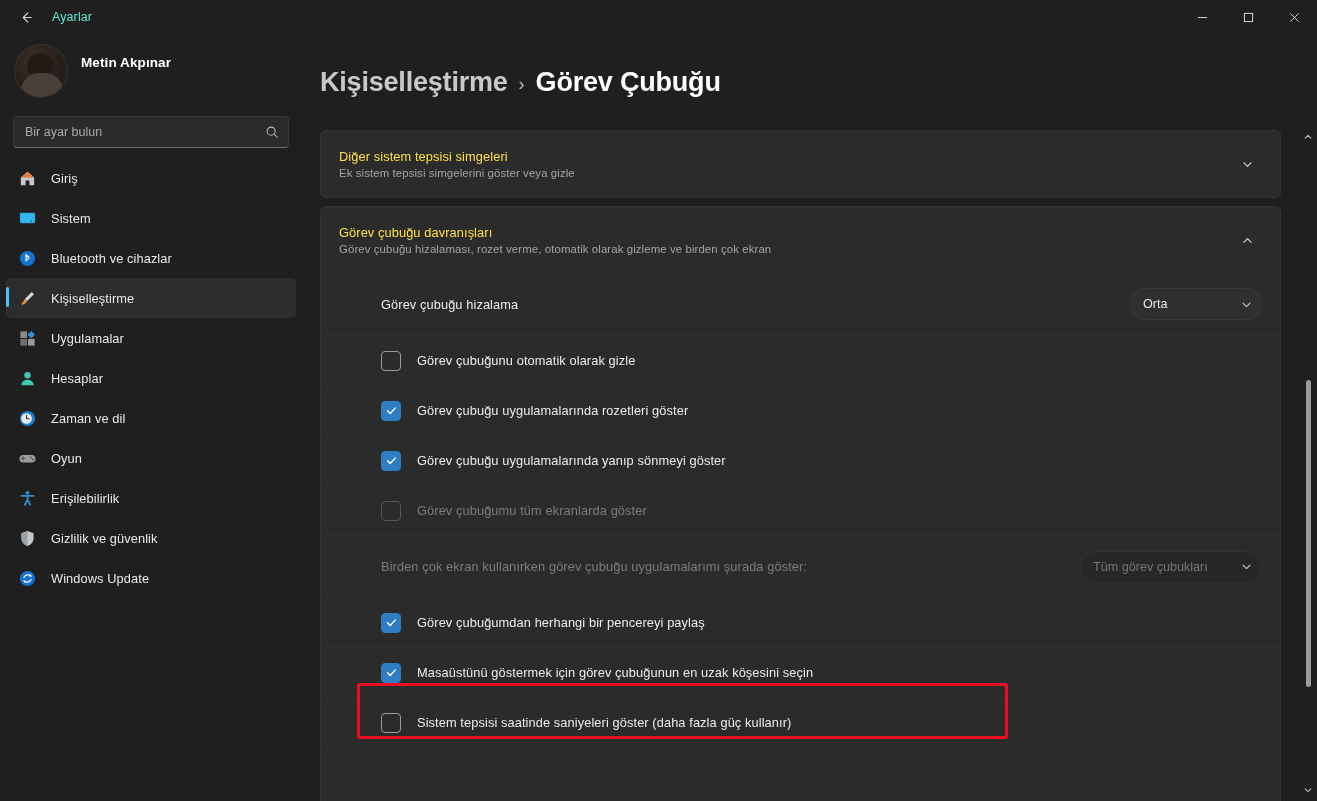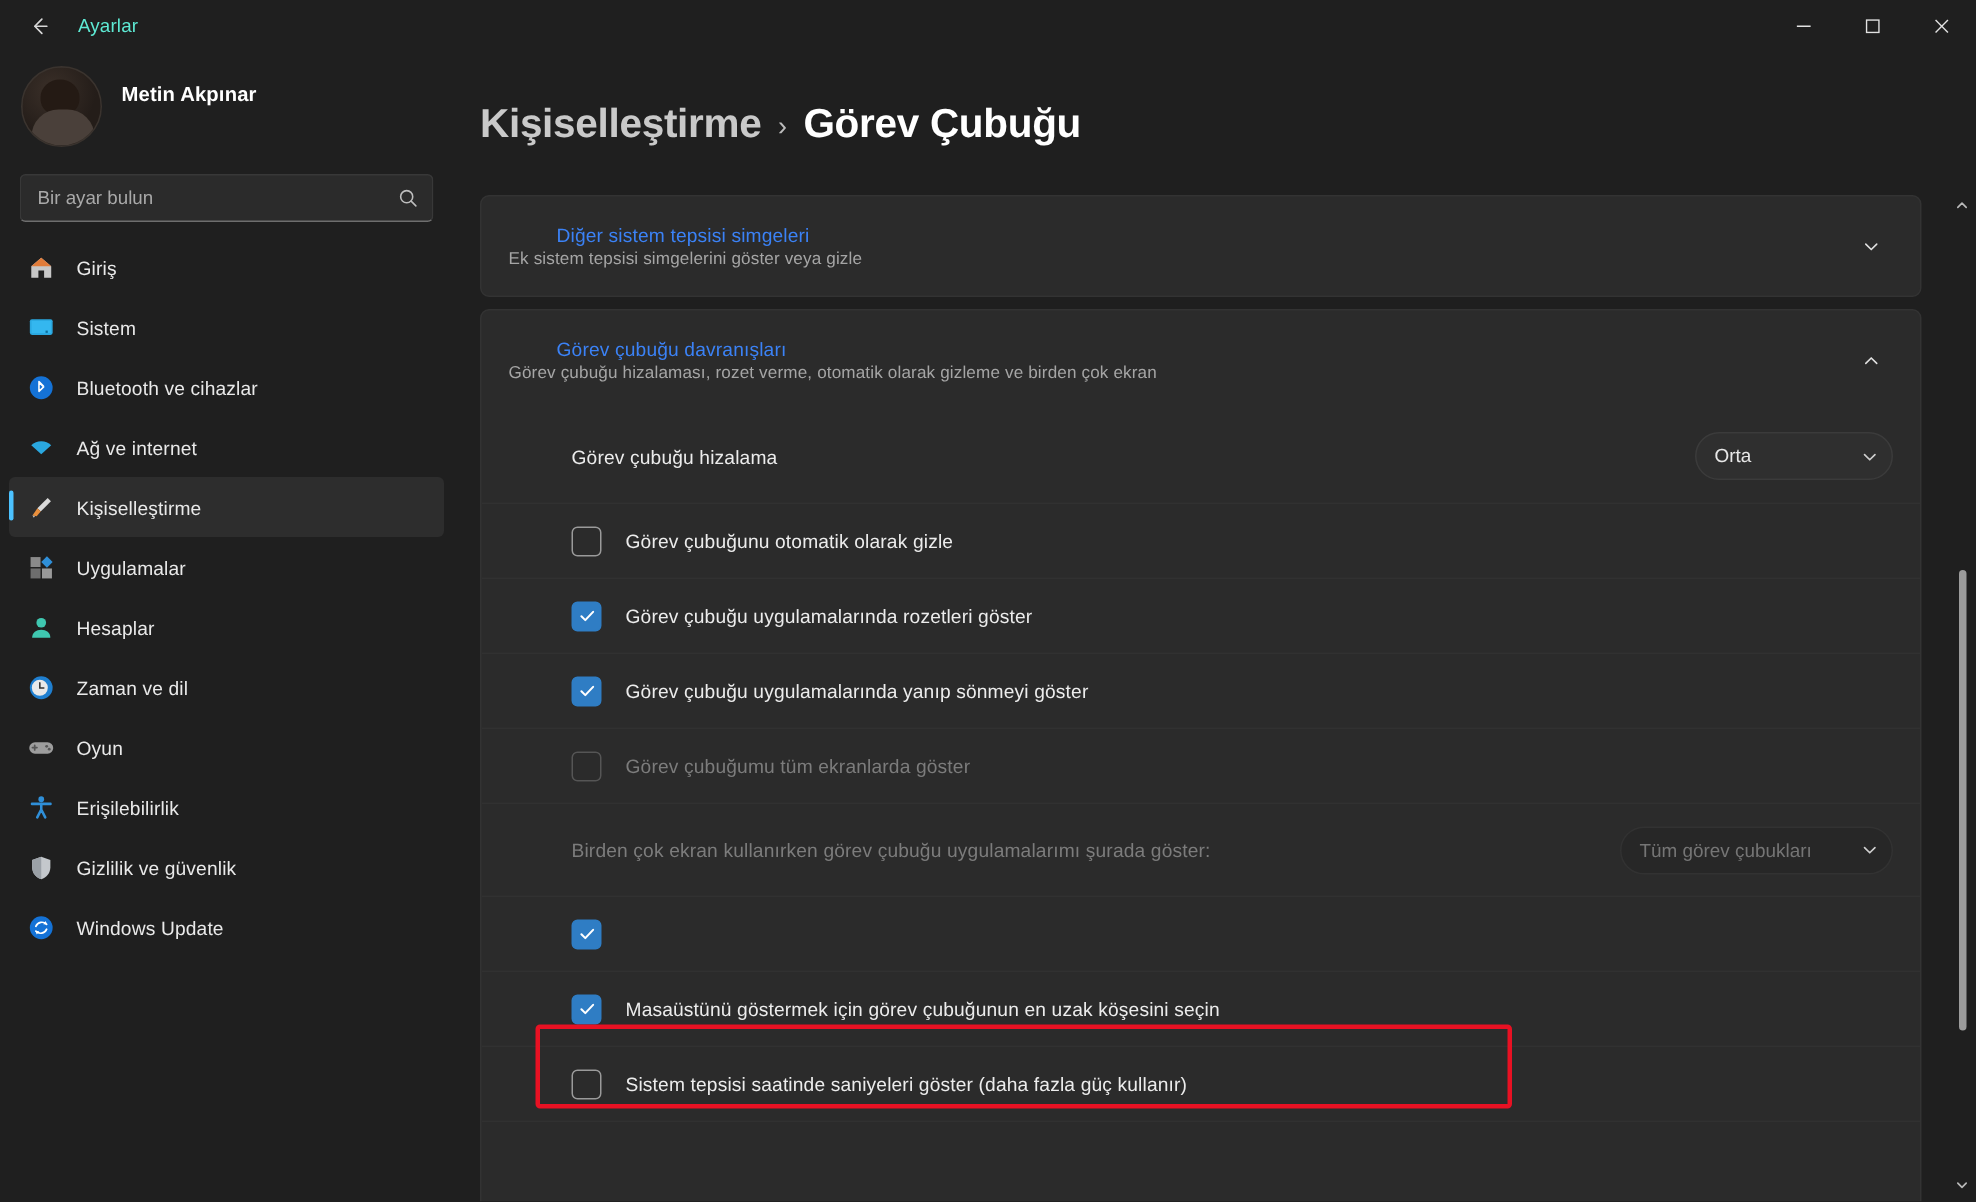--- a/index.html
+++ b/index.html
@@ -147,21 +147,21 @@
     display: flex; align-items: center;
     padding: 0 18px 0 18px;
     border-top: 1px solid #313131;
     position: relative;
   }
   .row:first-child { border-top: 0; }
   .row.tall { min-height: 62px; }
   .row.header-row { min-height: 66px; align-items: center; }
 
   .row-texts { display: flex; flex-direction: column; justify-content: center; flex: 1; min-width: 0; }
-  .row-title { font-size: 12.8px; color: #3b82f6; letter-spacing: .1px; margin-left: 32px; }
+  .row-title { font-size: 12.8px; color: #fde047; letter-spacing: .1px; }
   .row-sub { font-size: 11.4px; color: #a5a5a5; margin-top: 3px; letter-spacing: .1px; }
   .row-label { font-size: 12.8px; color: #ececec; flex: 1; letter-spacing: .1px; }
   .row-label.dim { color: #7c7c7c; }
 
   .chev {
     width: 30px; height: 30px; flex: 0 0 30px;
     display: flex; align-items: center; justify-content: center;
   }
   .chev svg { width: 13px; height: 13px; }
 
@@ -318,28 +318,20 @@
           </div>
           <div class="navitem">
             <span class="navicon">
               <svg viewBox="0 0 20 20">
                 <circle cx="10" cy="10" r="8" fill="#1472d6"></circle>
                 <path d="M8.4 6.3l3.3 3.1-3.3 3.1V5.6l3.3 3.3" stroke="#fff" stroke-width="1.1" fill="none" stroke-linejoin="round"></path>
               </svg>
             </span>
             <span class="navlabel">Bluetooth ve cihazlar</span>
           </div>
-          <div class="navitem">
-            <span class="navicon">
-              <svg viewBox="0 0 20 20">
-                <path d="M10 14.6l7-6.3a10.2 10.2 0 0 0-14 0z" fill="#2aa8e0"></path>
-              </svg>
-            </span>
-            <span class="navlabel">Ağ ve internet</span>
-          </div>
           <div class="navitem selected">
             <span class="navicon">
               <svg viewBox="0 0 20 20">
                 <path d="M14.5 3.2l2.3 2.3-7.2 7.2-2.3-2.3z" fill="#d9d9d9"></path>
                 <path d="M7.3 10.4l2.3 2.3-2.8 3.3-3-.5z" fill="#e98f3c"></path>
                 <path d="M3.8 15.5l1.8.3-.8 1.2z" fill="#c9c9c9"></path>
               </svg>
             </span>
             <span class="navlabel">Kişiselleştirme</span>
           </div>
@@ -488,20 +480,21 @@
                     <path d="M2.2 4.4L6 8.2L9.8 4.4" stroke="#cfcfcf" stroke-width="1.2" stroke-linecap="round" stroke-linejoin="round"></path>
                   </svg>
                 </div>
               </div>
               <div class="row cbrow">
                 <span class="cb checked">
                   <svg viewBox="0 0 16 16" fill="none">
                     <path d="M3.2 8.4L6.4 11.6L12.8 4.8" stroke="#ffffff" stroke-width="1.7" stroke-linecap="round" stroke-linejoin="round"></path>
                   </svg>
                 </span>
+                <span class="row-label">Görev çubuğumdan herhangi bir pencereyi paylaş</span>
               </div>
               <div class="row cbrow">
                 <span class="cb checked">
                   <svg viewBox="0 0 16 16" fill="none">
                     <path d="M3.2 8.4L6.4 11.6L12.8 4.8" stroke="#ffffff" stroke-width="1.7" stroke-linecap="round" stroke-linejoin="round"></path>
                   </svg>
                 </span>
                 <span class="row-label">Masaüstünü göstermek için görev çubuğunun en uzak köşesini seçin</span>
               </div>
               <div class="row cbrow">

